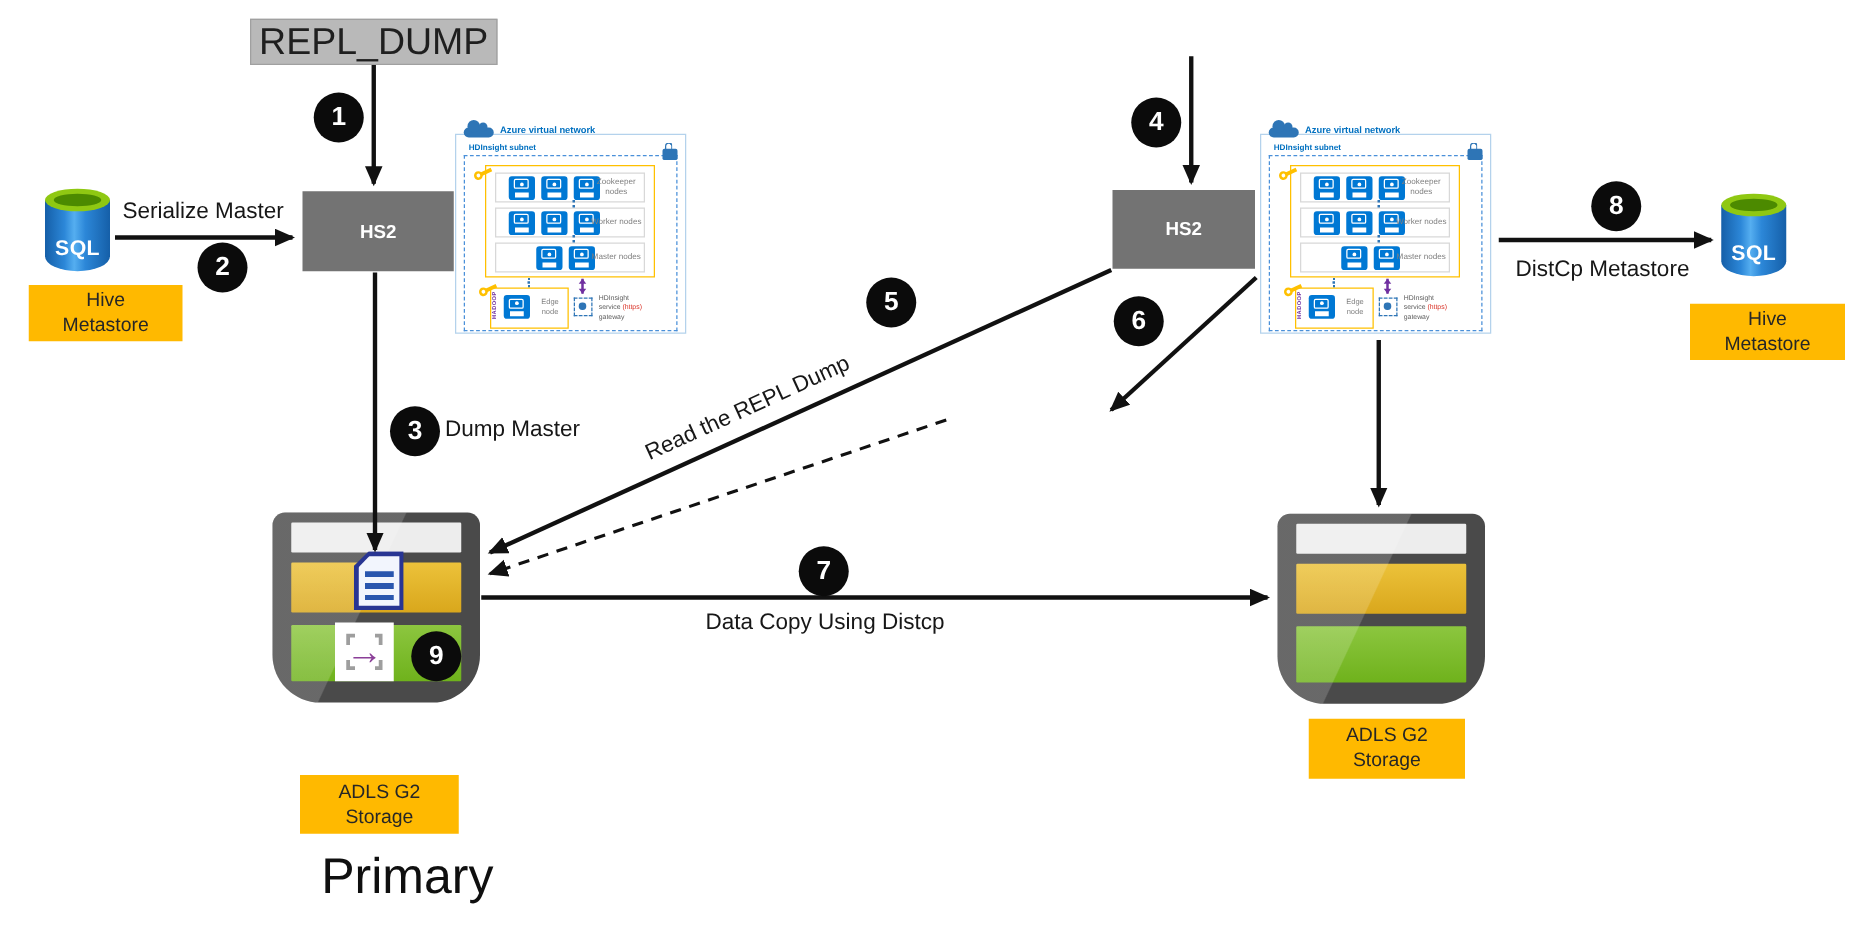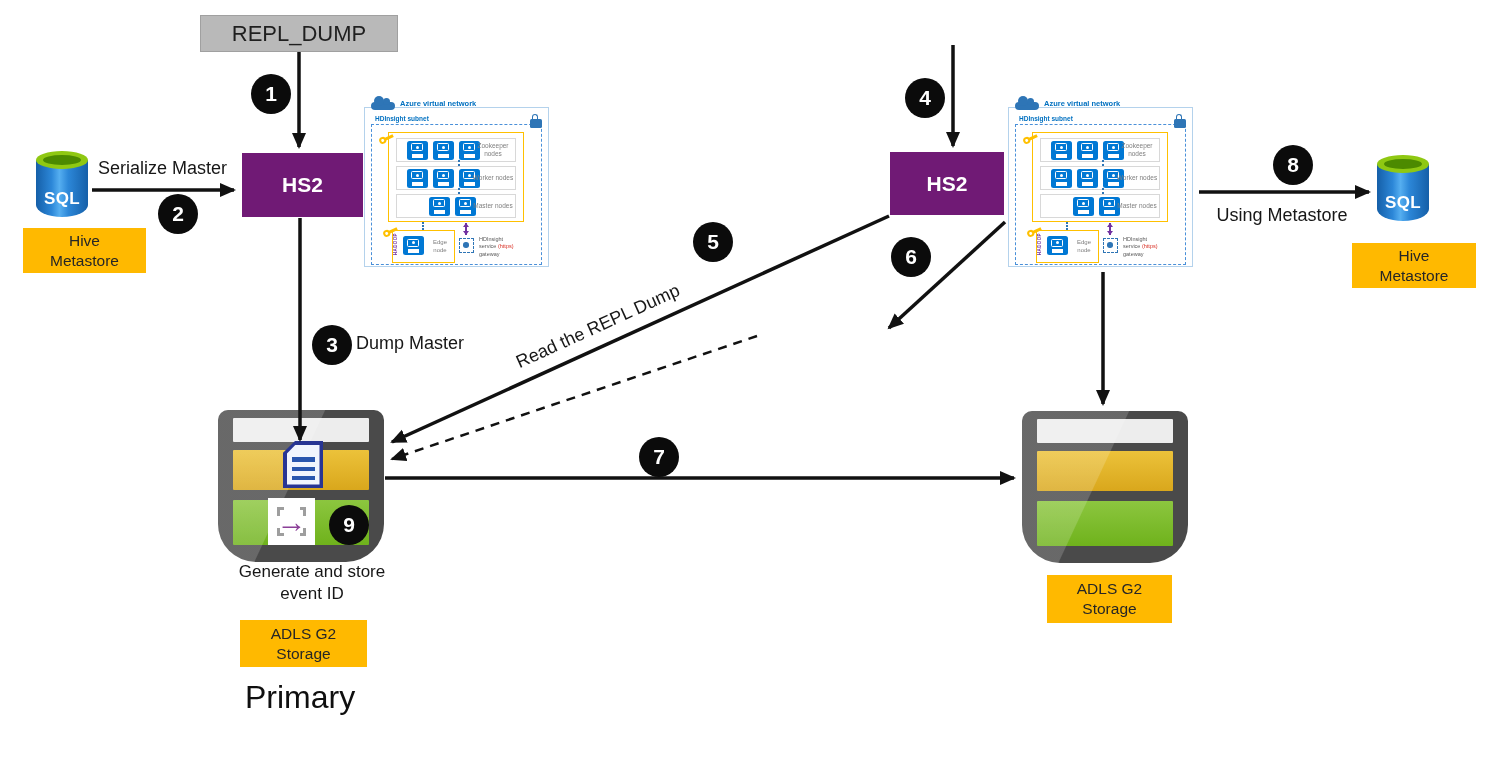--- a/index.html
+++ b/index.html
@@ -1,31 +1,31 @@
 <!DOCTYPE html>
 <html><head>
 <meta charset="utf-8">
 <style>
   html,body{margin:0;padding:0;background:#fff;}
   #stage{position:relative;width:1485px;height:759px;background:#fff;overflow:hidden;
          font-family:"Liberation Sans","DejaVu Sans",sans-serif;color:#1a1a1a;}
 
   
   .gray-box{position:absolute;background:#b9b9b9;border:1px solid #a0a0a0;color:#1f1f1f;
-            display:flex;align-items:center;justify-content:center;font-size:22px;z-index:5;box-sizing:border-box;}
-  .hs2{position:absolute;background:#701a75;color:#fff;font-weight:bold;font-size:21px;
+            display:flex;align-items:center;justify-content:center;font-size:30px;z-index:5;box-sizing:border-box;}
+  .hs2{position:absolute;background:#737373;color:#fff;font-weight:bold;font-size:15px;
        display:flex;align-items:center;justify-content:center;z-index:5;}
   .amber{position:absolute;background:#ffb900;color:#262626;font-size:15.5px;line-height:1.28;
          display:flex;align-items:center;justify-content:center;text-align:center;z-index:3;}
   .amber span{display:block;width:82px;}
   .step{position:absolute;width:40px;height:40px;border-radius:50%;background:#0b0b0b;color:#fff;
         font-weight:bold;font-size:21px;display:flex;align-items:center;justify-content:center;z-index:7;}
   .lbl{position:absolute;font-size:18px;color:#171717;white-space:nowrap;z-index:6;}
   .lbl.center{text-align:center;white-space:normal;}
-  .big-title{position:absolute;font-size:32px;color:#0f0f0f;z-index:3;}
+  .big-title{position:absolute;font-size:40px;color:#0f0f0f;z-index:3;margin-left:12px;}
 
   
   .sql{position:absolute;width:52px;height:70px;z-index:3;}
   .sql-body{position:absolute;left:0;top:9px;width:52px;height:57px;
             background:linear-gradient(90deg,#155fa8 0%,#2c87d8 30%,#55aef0 45%,#2c87d8 62%,#155fa8 100%);
             border-radius:0 0 50% 50%/0 0 12px 12px;}
   .sql-top{position:absolute;left:0;top:0;width:52px;height:18px;background:#8fc812;border-radius:50%;}
   .sql-top::after{content:"";position:absolute;left:7px;top:4px;right:7px;bottom:4px;background:#4c8a00;border-radius:50%;}
   .sql-text{position:absolute;left:0;right:0;bottom:12px;text-align:center;color:#fff;font-weight:bold;
             font-size:17px;letter-spacing:.3px;}
@@ -214,21 +214,20 @@
         <span class="doc-lines"></span>
     </div>
     <div class="xfer">
       <span class="xfer-bracket"></span>
         <i class="gap-h"></i>
         <i class="gap-v"></i>
       <span class="xfer-arrow">→</span>
     </div>
   </div>
 
-  <div class="lbl center" style="left:220px;top:561px;width:184px;font-size:17px;line-height:1.3;">Generate and store event ID</div>
   <div class="amber" style="left:240px;top:620px;width:127px;height:47px;">
       <span>ADLS G2 Storage</span>
     </div>
   <div class="big-title" style="left:245px;top:679px;">Primary</div>
 
   <div class="hs2" style="left:890px;top:152px;width:114px;height:63px;">HS2</div>
 
   <div class="cluster" style="left:1006px;top:98px;">
   <div class="cl-outer"></div>
   <span class="cl-cloud"></span>
@@ -294,40 +293,41 @@
   <span class="cl-gw-arrow"></span>
   <span class="cl-gw"></span>
   <div class="cl-gw-label">
     <div><span>HDInsight</span></div>
     <div><span>service</span>
          <span class="red">(https)</span></div>
     <div><span>gateway</span></div>
   </div>
 </div>
 
-  <div class="lbl center" style="left:1196px;top:205px;width:172px;">Using Metastore</div>
+  <div class="lbl center" style="left:1196px;top:205px;width:172px;">DistCp Metastore</div>
   <div class="sql" style="left:1377px;top:155px;">
     <span class="sql-body"></span>
     <span class="sql-top"></span>
     <span class="sql-text">SQL</span>
   </div>
   <div class="amber" style="left:1352px;top:243px;width:124px;height:45px;">
       <span>Hive Metastore</span>
     </div>
 
   <div class="bucket" style="left:1022px;top:411px;">
     <div class="band white"></div>
     <div class="band yellow"></div>
     <div class="band green"></div>
   </div>
   <div class="amber" style="left:1047px;top:575px;width:125px;height:48px;">
       <span>ADLS G2 Storage</span>
     </div>
 
   <div class="lbl center" style="left:498px;top:316px;width:200px;transform:rotate(-24.5deg);">Read the REPL Dump</div>
+  <div class="lbl center" style="left:535px;top:487px;width:250px;">Data Copy Using Distcp</div>
 
   <div class="step" style="left:251px;top:74px;">1</div>
   <div class="step" style="left:158px;top:194px;">2</div>
   <div class="step" style="left:312px;top:325px;">3</div>
   <div class="step" style="left:905px;top:78px;">4</div>
   <div class="step" style="left:693px;top:222px;">5</div>
   <div class="step" style="left:891px;top:237px;">6</div>
   <div class="step" style="left:639px;top:437px;">7</div>
   <div class="step" style="left:1273px;top:145px;">8</div>
   <div class="step" style="left:329px;top:505px;">9</div>

